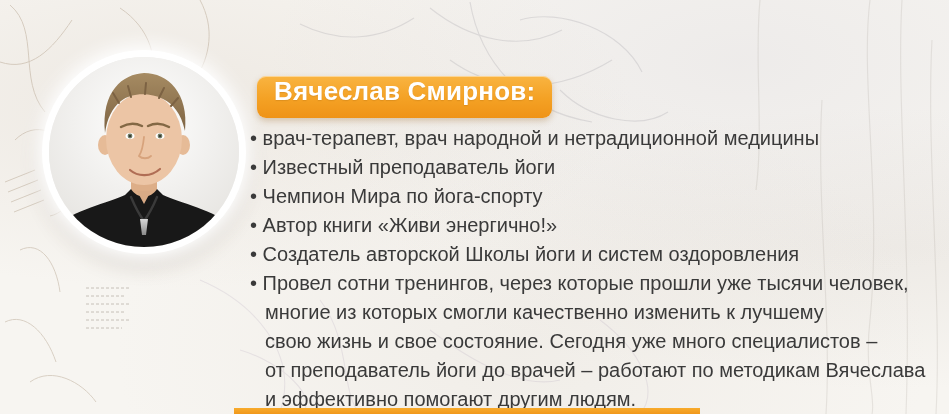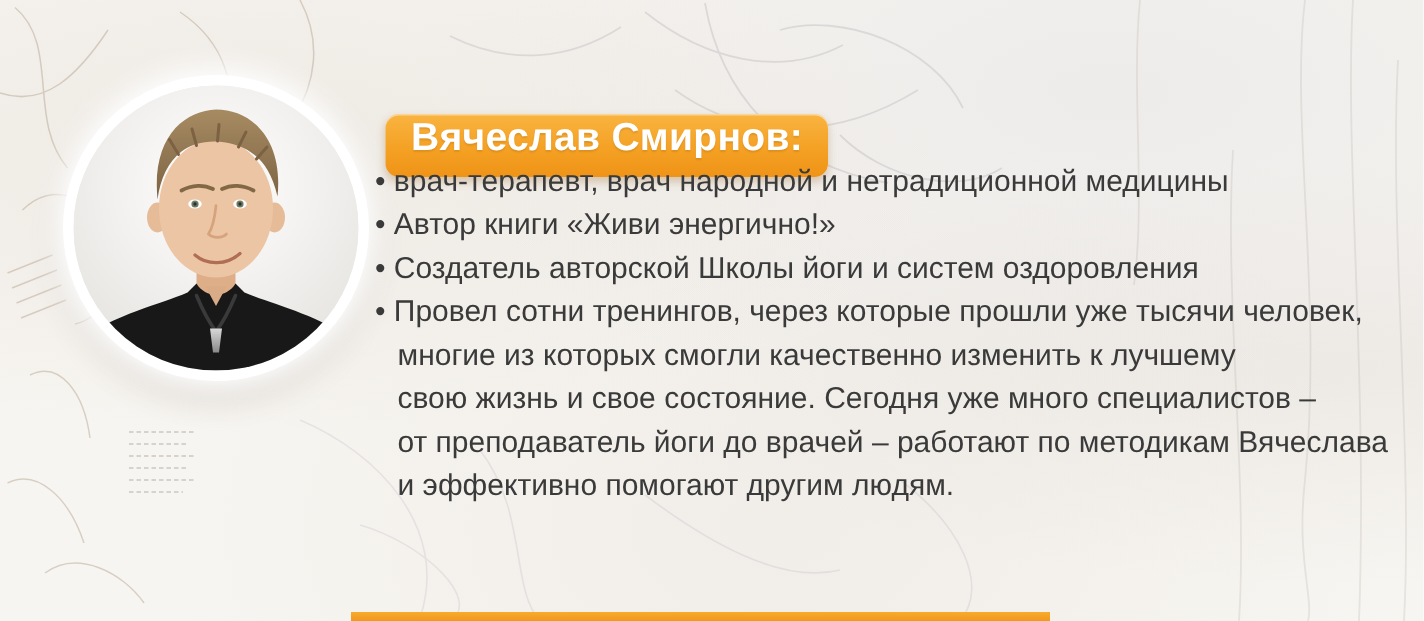--- a/index.html
+++ b/index.html
@@ -22,21 +22,21 @@
   .photo svg{display:block;}
   .badge{
     position:absolute;left:257px;top:76px;height:42px;
     display:flex;align-items:flex-start;padding:0 17px;border-radius:9px;
     background:linear-gradient(180deg,#f9b441 0%,#f4a124 55%,#ef9317 100%);
     box-shadow:0 3px 6px rgba(151,101,32,.30), inset 0 1px 0 rgba(255,255,255,.45);
     color:#ffffff;font-size:26px;font-weight:bold;letter-spacing:.2px;
     text-shadow:0 1px 1px rgba(160,100,20,.25);
   }
   .creds{
-    position:absolute;left:250px;top:107px;width:692px;
+    position:absolute;left:250px;top:124px;width:692px;
     margin:0;padding:0;list-style:none;
     color:#3a3a3a;font-size:20px;line-height:29px;
   }
   .creds li{padding-left:15px;text-indent:-15px;white-space:pre-line;}
   .creds li::before{content:"\2022\00a0";}
   .accent-bar{
     position:absolute;left:234px;bottom:0;width:466px;height:6px;
     background:linear-gradient(180deg,#f8ab2c,#f0981c);
   }
 </style>
@@ -145,20 +145,22 @@
       <path d="M91,162 L99,162 L97,178 L93,178 Z" fill="url(#pend)"></path>
     </svg>
   </div>
 
   <div class="badge">
     <span>Вячеслав Смирнов:</span>
   </div>
 
   <ul class="creds">
     <li>врач-терапевт, врач народной и нетрадиционной медицины</li>
+    <li>Известный преподаватель йоги</li>
+    <li>Чемпион Мира по йога-спорту</li>
     <li>Автор книги «Живи энергично!»</li>
     <li>Создатель авторской Школы йоги и систем оздоровления</li>
     <li>Провел сотни тренингов, через которые прошли уже тысячи человек,
 многие из которых смогли качественно изменить к лучшему
 свою жизнь и свое состояние. Сегодня уже много специалистов –
 от преподаватель йоги до врачей – работают по методикам Вячеслава
 и эффективно помогают другим людям.</li>
   </ul>
 
   <div class="accent-bar"></div>

